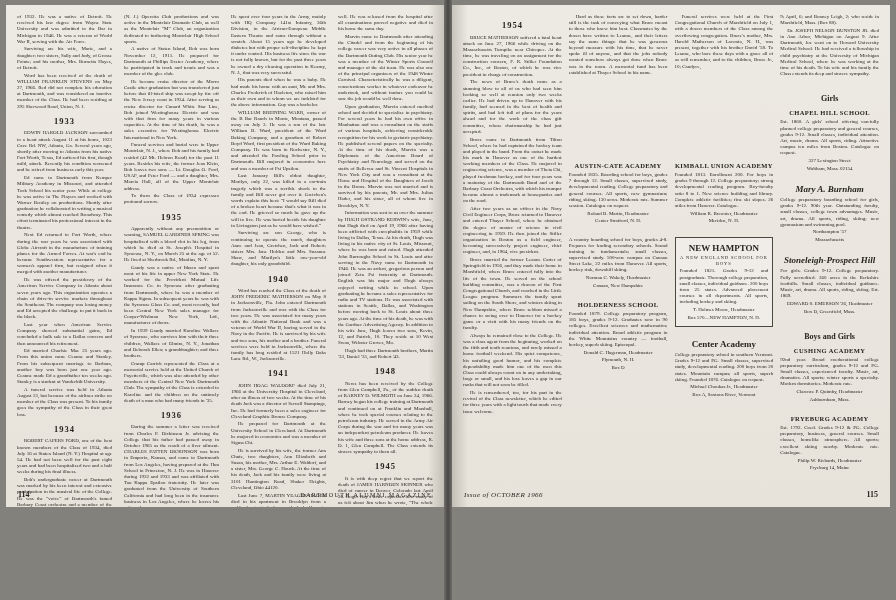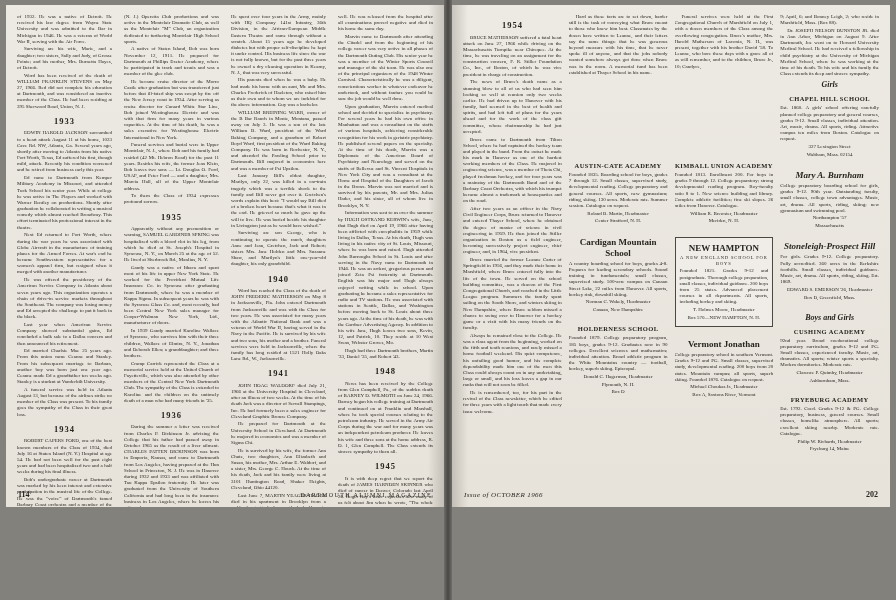--- a/index.html
+++ b/index.html
@@ -27,21 +27,21 @@
   .rp-col4{grid-column:4;grid-row:1/4;}
   .ad{margin-bottom:12px;}
   .ad-title{text-align:center;font-weight:bold;}
   .ad-title.caps{font-size:6.5px;letter-spacing:.4px;}
   .ad-title.display{font-size:9px;}
   .ad-title.script{font-size:9px;font-style:italic;text-align:center;}
   .ad-sub{text-align:center;font-size:4.5px;letter-spacing:.9px;margin-top:1.5px;}
   .ad-body{margin-top:2px;text-align:justify;}
   .ad-foot{text-align:center;font-size:5px;margin-top:1.5px;}
   .ad.boxed{border:1px solid #4a4840;padding:5px 4px;background:rgba(255,255,255,.28);}
-  .dir-section{text-align:center;font-weight:bold;font-style:italic;font-size:8px;margin:3px 0 5px;}
+  .dir-section{text-align:center;font-weight:bold;font-size:8px;margin:17px 0 5px;}
   .counsel-box{border-top:1.5px solid #4a4840;border-bottom:1.5px solid #4a4840;padding:4px 2px;margin:5px 0 8px;text-align:center;}
   .counsel-title{font-weight:bold;font-size:7px;letter-spacing:.5px;}
   .counsel-body{font-size:5.5px;margin:2.5px 2px;line-height:1.3;}
   .counsel-name{font-weight:bold;font-size:6px;margin-top:1px;}
   .counsel-addr{font-size:5.5px;}
   .folio{position:absolute;bottom:8px;left:12px;right:12px;display:flex;justify-content:space-between;align-items:baseline;}
   .pgnum{font-weight:bold;font-size:8px;}
   .pub{font-size:6px;letter-spacing:1.4px;}
   .issue{font-size:7px;font-style:italic;letter-spacing:.4px;}
 </style>
@@ -137,21 +137,20 @@
           <p class="para">Funeral services were held at the First Congregational Church of Marshfield on July 1, with a dozen members of the Class among the overflowing congregation. Bruce's mother, Mrs. Harold Matherson of Laconia, N. H., was present, together with his brother David '58. To Leanne, who bore these days with a grace all of us will remember, and to the children, Bruce Jr., 10; Candyce,</p>
         </div>
       <div class="col dir-left">
           <div class="ad">
             <div class="ad-title caps">AUSTIN-CATE ACADEMY</div>
             <p class="ad-body">Founded 1835. Boarding school for boys, grades 7 through 12. Small classes, supervised study, developmental reading. College preparatory and general courses. All sports, new gymnasium; riding, skiing. 130 acres. Moderate rate. Summer session. Catalogue on request.</p>
             <div class="ad-foot">Roland B. Martin, Headmaster</div>
             <div class="ad-foot">Center Strafford, N. H.</div>
           </div>
           <div class="ad">
-            <div class="ad-title display">Cardigan Mountain School</div>
             <p class="ad-body">A country boarding school for boys, grades 4-8. Prepares for leading secondary schools. Sound training in fundamentals; small classes, supervised study. 500-acre campus on Canaan Street Lake, 22 miles from Hanover. All sports, hockey rink, downhill skiing.</p>
             <div class="ad-foot">Norman C. Wakely, Headmaster</div>
             <div class="ad-foot">Canaan, New Hampshire</div>
           </div>
           <div class="ad">
             <div class="ad-title caps">HOLDERNESS SCHOOL</div>
             <p class="ad-body">Founded 1879. College preparatory program, 185 boys, grades 9-12. Graduates now in 90 colleges. Excellent sciences and mathematics; individual attention. Broad athletic program in the White Mountains country — football, hockey, superb skiing. Episcopal.</p>
             <div class="ad-foot">Donald C. Hagerman, Headmaster</div>
             <div class="ad-foot">Plymouth, N. H.</div>
             <div class="ad-foot">Box D</div>
@@ -165,21 +164,21 @@
             <div class="ad-foot">Meriden, N. H.</div>
           </div>
           <div class="ad boxed">
             <div class="ad-title display">NEW HAMPTON</div>
             <div class="ad-sub">A NEW ENGLAND SCHOOL FOR BOYS</div>
             <p class="ad-body">Founded 1821. Grades 9-12 and postgraduate. Thorough college preparation, small classes, individual guidance. 200 boys from 25 states. Advanced placement courses in all departments. All sports, including hockey and skiing.</p>
             <div class="ad-foot">T. Holmes Moore, Headmaster</div>
             <div class="ad-foot">Box 570—NEW HAMPTON, N. H.</div>
           </div>
           <div class="ad">
-            <div class="ad-title display">Vermont Jonathan</div>
+            <div class="ad-title display">Center Academy</div>
             <p class="ad-body">College preparatory school in southern Vermont. Grades 9-12 and PG. Small classes, supervised study, developmental reading. 200 boys from 20 states. Mountain campus; all sports, superb skiing. Founded 1876. Catalogue on request.</p>
             <div class="ad-foot">Michael Choukas Jr., Headmaster</div>
             <div class="ad-foot">Box A, Saxtons River, Vermont</div>
           </div>
         </div>
       <div class="col rp-col4">
           <p class="para noind">9; April, 6; and Bonney Leigh, 2; who reside in Marshfield, Mass. (Box 88).</p>
           <p class="para">Dr. JOSEPH NELSON DUNSTON JR. died in Ann Arbor, Michigan on August 9. After Dartmouth, Joe went on to Howard University Medical School. He had received a fellowship in child psychiatry at the University of Michigan Medical School, where he was working at the time of his death. To his wife and his family the Class extends its deep and sincere sympathy.</p>
           <div class="dir-section">Girls</div>
           <div class="ad">
@@ -210,17 +209,17 @@
           <div class="ad">
             <div class="ad-title caps">FRYEBURG ACADEMY</div>
             <p class="ad-body">Est. 1792. Coed. Grades 9-12 &amp; PG. College preparatory, business, general courses. Small classes, homelike atmosphere. All sports; excellent skiing nearby. Moderate rate. Catalogue.</p>
             <div class="ad-foot">Philip W. Richards, Headmaster</div>
             <div class="ad-foot">Fryeburg 14, Maine</div>
           </div>
         </div>
     </div>
     <div class="folio">
       <span class="issue">Issue of OCTOBER 1966</span>
-      <span class="pgnum">202</span>
+      <span class="pgnum">115</span>
     </div>
   </div>
 
 </div>
 
 </body></html>

